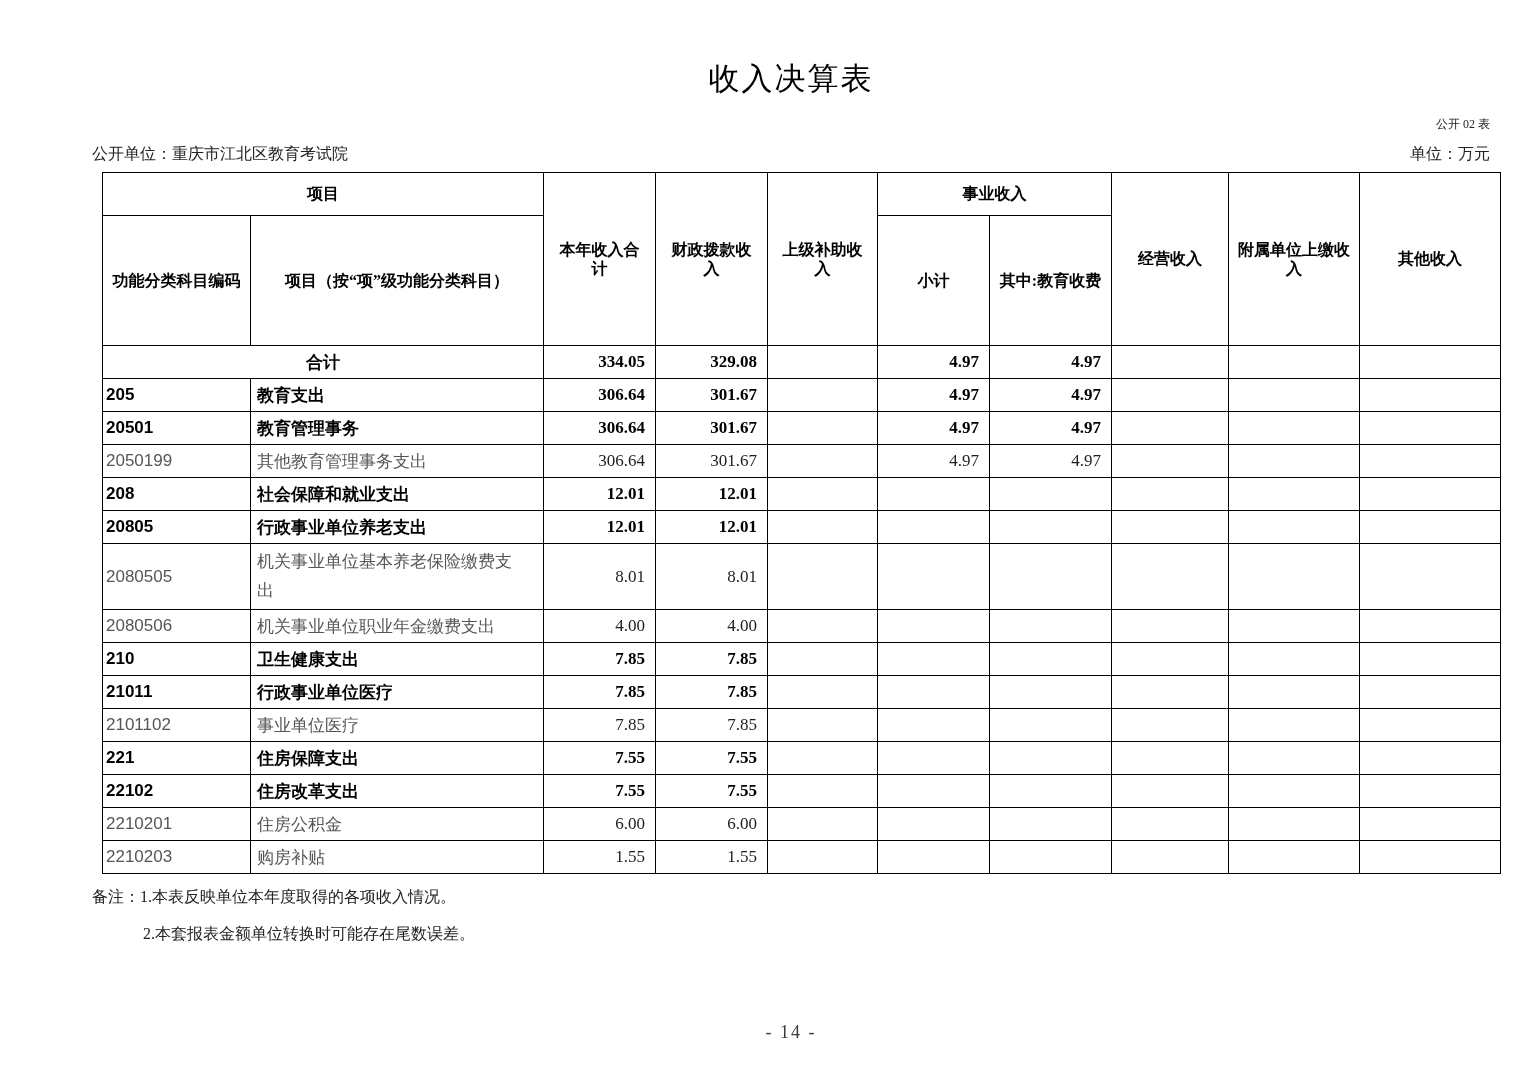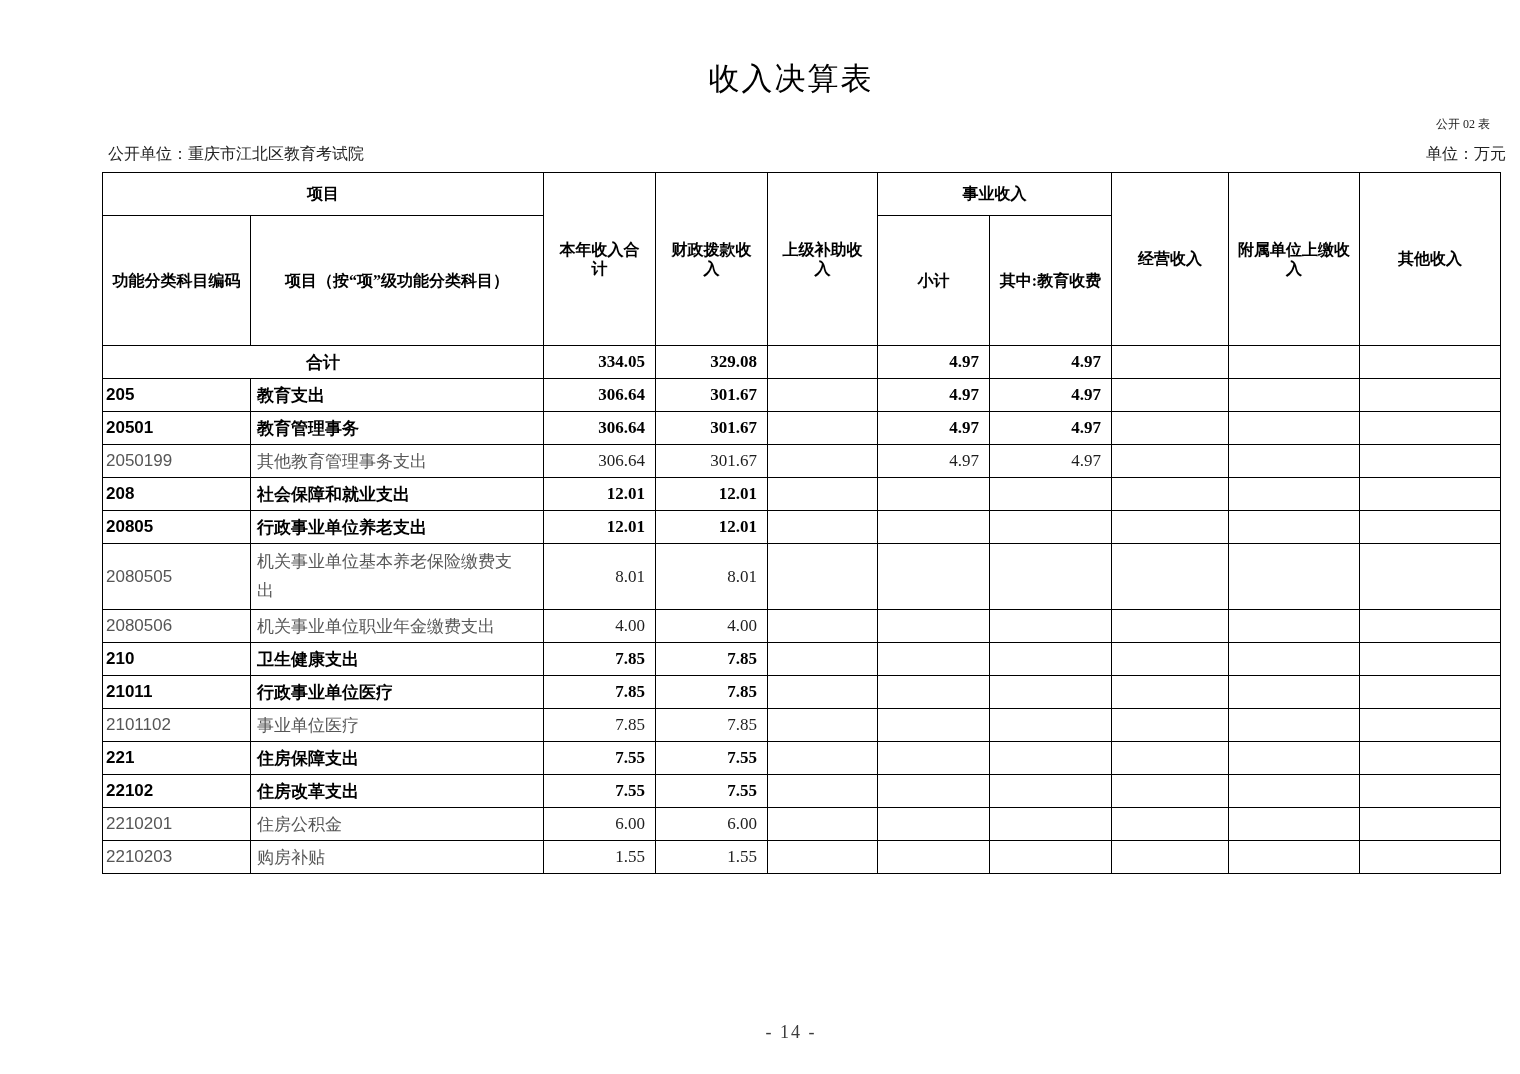--- a/index.html
+++ b/index.html
@@ -12,21 +12,21 @@
   }
   .title-wrap { position: absolute; left: 92px; top: 58px; width: 1398px; text-align: center; }
   .page-title { font-size: 31px; font-weight: normal; letter-spacing: 2px; }
   .form-label {
     position: absolute; top: 116px; left: 92px; width: 1398px;
     text-align: right; font-size: 12px; color: #222;
   }
   .meta-line {
     position: absolute; top: 144px; left: 92px; width: 1398px;
     display: flex; justify-content: space-between;
-    font-size: 16px; color: #222; margin-left: 16px;
+    font-size: 16px; color: #222;
   }
   table.report {
     position: absolute; left: 102px; top: 172px; width: 1398px;
     border-collapse: collapse; table-layout: fixed;
   }
   table.report th, table.report td { border: 1px solid #000; overflow: hidden; }
   thead th {
     font-weight: bold; font-size: 16px; text-align: center;
     vertical-align: middle; padding: 0 4px; line-height: 2.0; color: #000;
   }
@@ -279,15 +279,17 @@
         <td class="cell-value"></td>
         <td class="cell-value"></td>
         <td class="cell-value"></td>
         <td class="cell-value"></td>
         <td class="cell-value"></td>
       </tr>
     </tbody>
 </table>
 
 <div class="notes">
+  <div class="note-1">备注：1.本表反映单位本年度取得的各项收入情况。</div>
+  <div class="note-2">2.本套报表金额单位转换时可能存在尾数误差。</div>
 </div>
 
 <div class="page-number">- 14 -</div>
 
 </body></html>

